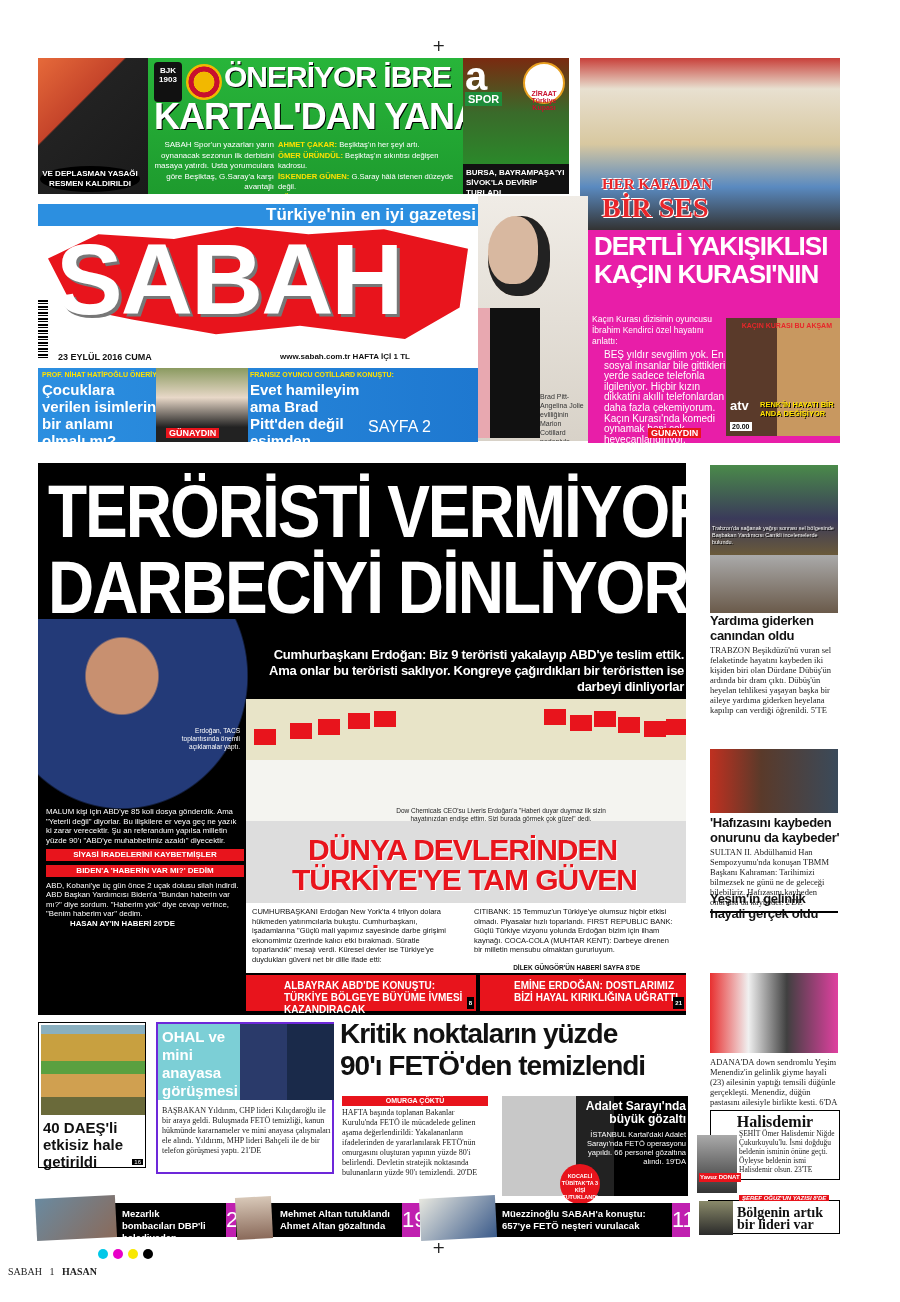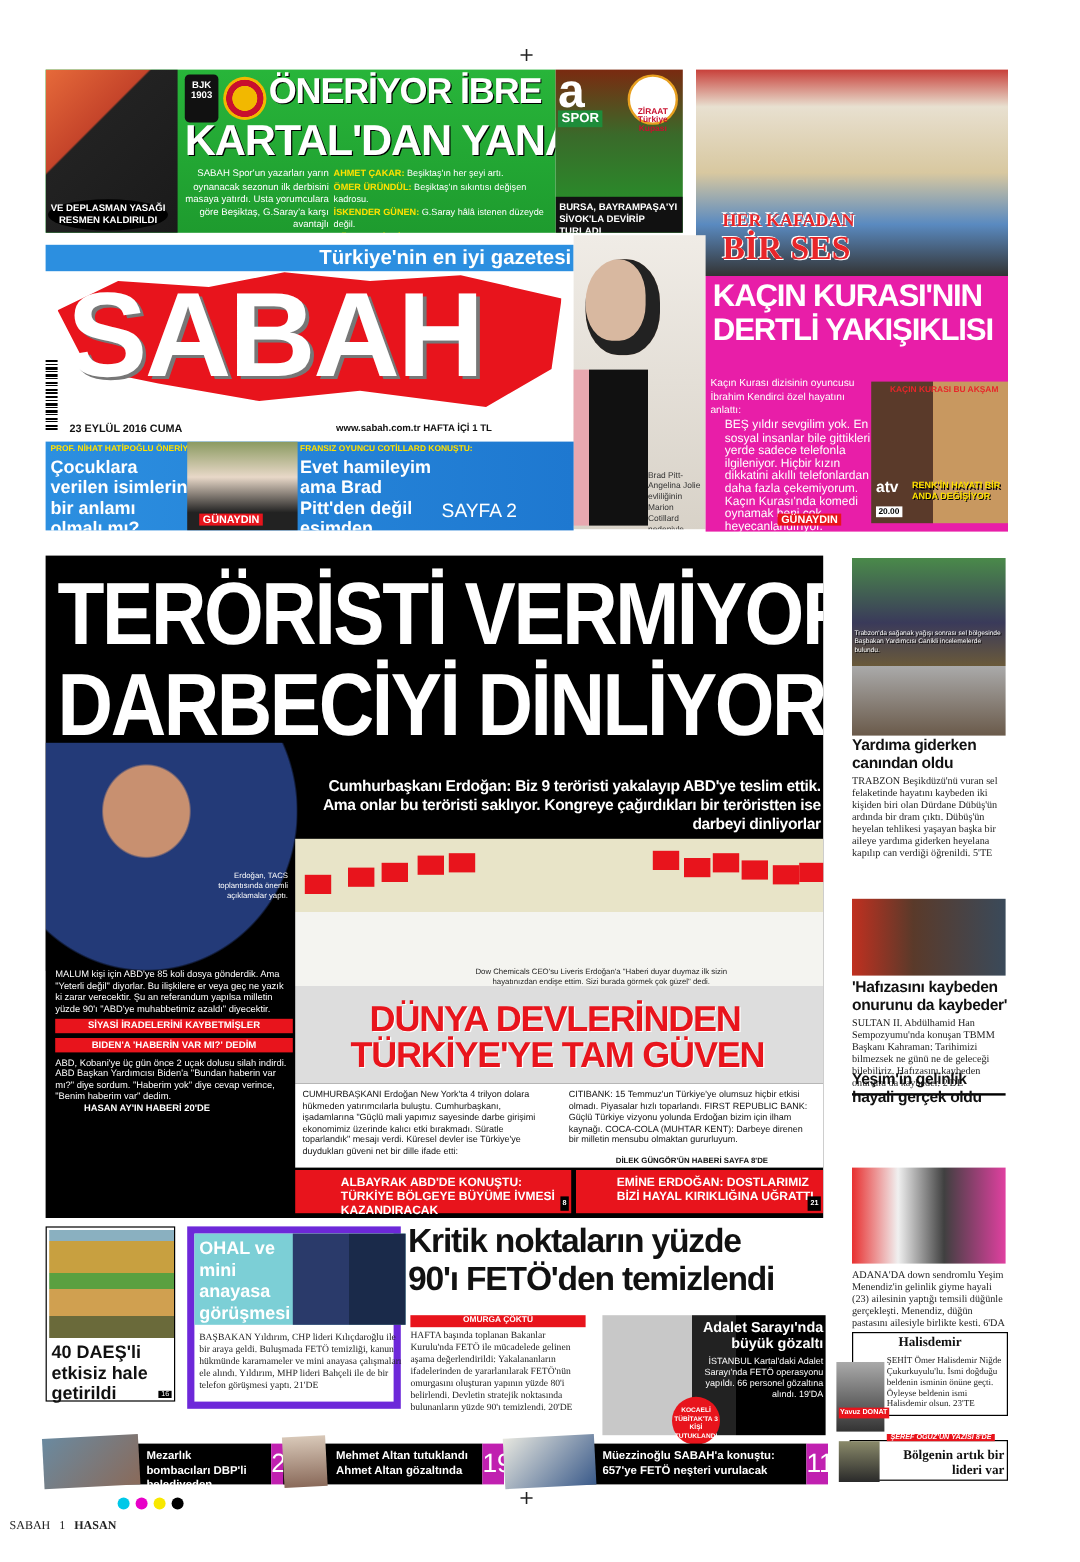--- a/index.html
+++ b/index.html
@@ -97,44 +97,44 @@
 #right .p3{left:2px;top:286px;width:128px;height:64px;background:linear-gradient(90deg,#c03020,#5a3a2a 40%,#3a4a5a)}
 #right .sep{left:2px;width:128px;height:2px;background:#000}
 #right .p4{left:2px;top:510px;width:128px;height:80px;background:linear-gradient(90deg,#e83030,#f0f0f0 30%,#404040 60%,#e040a0)}
 
 
 #daes{left:38px;top:1022px;width:108px;height:146px;border:1px solid #000}
 #daes .p{left:2px;top:2px;width:104px;height:90px;background:linear-gradient(180deg,#8ab0c0 0 10%,#c8a040 10% 40%,#5aa040 40% 55%,#d0a050 55% 80%,#6a6a3a 80%)}
 #daes .h{left:4px;top:96px;font-size:15px;font-weight:bold;line-height:17px;color:#111}
 #daes .n{right:2px;bottom:2px;background:#000;color:#fff;font-size:6px;padding:0 2px}
 
-#ohal{left:156px;top:1022px;width:178px;height:152px;border:6px solid #6d28d9;background:#fff}
+#ohal{left:156px;top:1022px;width:178px;height:152px;border:2px solid #6d28d9;background:#fff}
 #ohal .top{left:0;top:0;width:176px;height:76px;background:#7ccfd6}
 #ohal .h{left:4px;top:4px;color:#fff;font-size:15px;font-weight:bold;line-height:18px}
 #ohal .ph{left:82px;top:0;width:94px;height:76px;background:linear-gradient(90deg,#2a3a6a 0 50%,#1a2a4a 50%)}
 #ohal .t{left:4px;top:82px;width:170px;font-family:"Liberation Serif",serif;font-size:8px;line-height:10px;color:#222}
 
 #kritik{left:340px;top:1018px;width:350px;height:160px}
 #kritik .h{left:0;top:0;font-size:28px;font-weight:bold;line-height:32px;letter-spacing:-1px;white-space:nowrap;color:#111}
 #kritik .bar{left:2px;top:78px;width:146px;height:10px;background:#e8141c;color:#fff;font-size:7px;font-weight:bold;text-align:center;line-height:10px}
 #kritik .t{left:2px;top:90px;width:148px;font-family:"Liberation Serif",serif;font-size:8px;line-height:10px;color:#222}
 #kritik .ph{left:162px;top:78px;width:186px;height:100px;background:linear-gradient(90deg,#c8c8c8 0 40%,#222 40% 60%,#000 60%)}
 #kritik .ah{left:236px;top:82px;color:#fff;font-size:12px;font-weight:bold;line-height:13px;text-align:right;width:110px}
 #kritik .at{left:246px;top:112px;color:#fff;font-size:7.5px;line-height:9px;text-align:right;width:100px}
 #kritik .badge{left:220px;top:146px;width:40px;height:40px;border-radius:50%;background:#e8141c;color:#fff;font-size:5.5px;font-weight:bold;text-align:center;padding-top:9px;line-height:7px}
 
 #halis{left:710px;top:1110px;width:130px;height:70px;border:1px solid #000}
-#halis .h{left:0;width:128px;top:2px;text-align:center;font-family:"Liberation Serif",serif;font-weight:bold;font-size:11px}
+#halis .h{left:0;width:128px;top:2px;text-align:center;font-family:"Liberation Serif",serif;font-weight:bold;font-size:16px}
 #halis .t{left:28px;top:18px;width:100px;font-family:"Liberation Serif",serif;font-size:7.5px;line-height:9px;color:#222}
 #halis .ph{left:-14px;top:24px;width:40px;height:58px;background:linear-gradient(180deg,#aaa,#333)}
 #halis .nm{left:-12px;top:62px;background:#e8141c;color:#fff;font-size:6px;font-weight:bold;line-height:7px;padding:1px}
 #serefw{left:708px;top:1200px;width:132px;height:34px;border:1px solid #000}
 #serefw .tag{left:30px;top:-6px;background:#e8141c;color:#fff;font-size:6px;font-weight:bold;padding:0 3px;font-style:italic}
 #serefw .ph{left:-10px;top:0;width:34px;height:34px;background:linear-gradient(180deg,#8a8a6a,#2a2a2a)}
-#serefw .h{left:28px;top:6px;width:100px;text-align:right;font-family:"Liberation Serif",serif;font-weight:bold;font-size:11px;line-height:12px}
+#serefw .h{left:28px;top:6px;width:100px;text-align:left;font-family:"Liberation Serif",serif;font-weight:bold;font-size:14px;line-height:12px}
 
 
 .bs{position:absolute;top:1203px;height:34px;background:#000;color:#fff;font-weight:bold;font-size:9.5px;line-height:12px}
 .bs .ph{position:absolute;top:-6px;height:42px;transform:rotate(-3deg)}
 .bs .tx{position:absolute;top:5px}
 .bs .pg{position:absolute;top:0;height:34px;background:#c020b0;color:#fff;font-size:22px;font-weight:normal;line-height:34px;text-align:center;width:18px}
 
 #cmyk{left:98px;top:1245px}
 .dot{display:inline-block;width:10px;height:10px;border-radius:50%;margin-right:5px}
 #footer{left:8px;top:1266px;font-family:"Liberation Serif",serif;font-size:10px;color:#222}
@@ -185,22 +185,22 @@
 </div>
 
 <div id="cotillard" class="abs">
   <div class="abs face"></div>
   <div class="abs couple"></div>
   <div class="abs cap">Brad Pitt-Angelina Jolie evliliğinin Marion Cotillard nedeniyle bittiği ileri sürülüyor.</div>
 </div>
 
 <div id="kacin" class="abs">
   <div class="abs h">
+      <div>DERTLİ YAKIŞIKLISI</div>
       <div>KAÇIN KURASI'NIN</div>
-      <div>DERTLİ YAKIŞIKLISI</div>
     </div>
   <div class="abs intro">Kaçın Kurası dizisinin oyuncusu İbrahim Kendirci özel hayatını anlattı:</div>
   <div class="abs body">BEŞ yıldır sevgilim yok. En sosyal insanlar bile gittikleri yerde sadece telefonla ilgileniyor. Hiçbir kızın dikkatini akıllı telefonlardan daha fazla çekemiyorum. Kaçın Kurası'nda komedi oynamak beni çok heyecanlandırıyor.</div>
   <div class="abs photo">
     <div class="abs phead">KAÇIN KURASI BU AKŞAM</div>
     <div class="abs atv">atv</div>
     <div class="abs renk">RENK'İN HAYATI BİR ANDA DEĞİŞİYOR</div>
     <div class="abs time">20.00</div>
   </div>
   <div class="abs gun">GÜNAYDIN</div>

